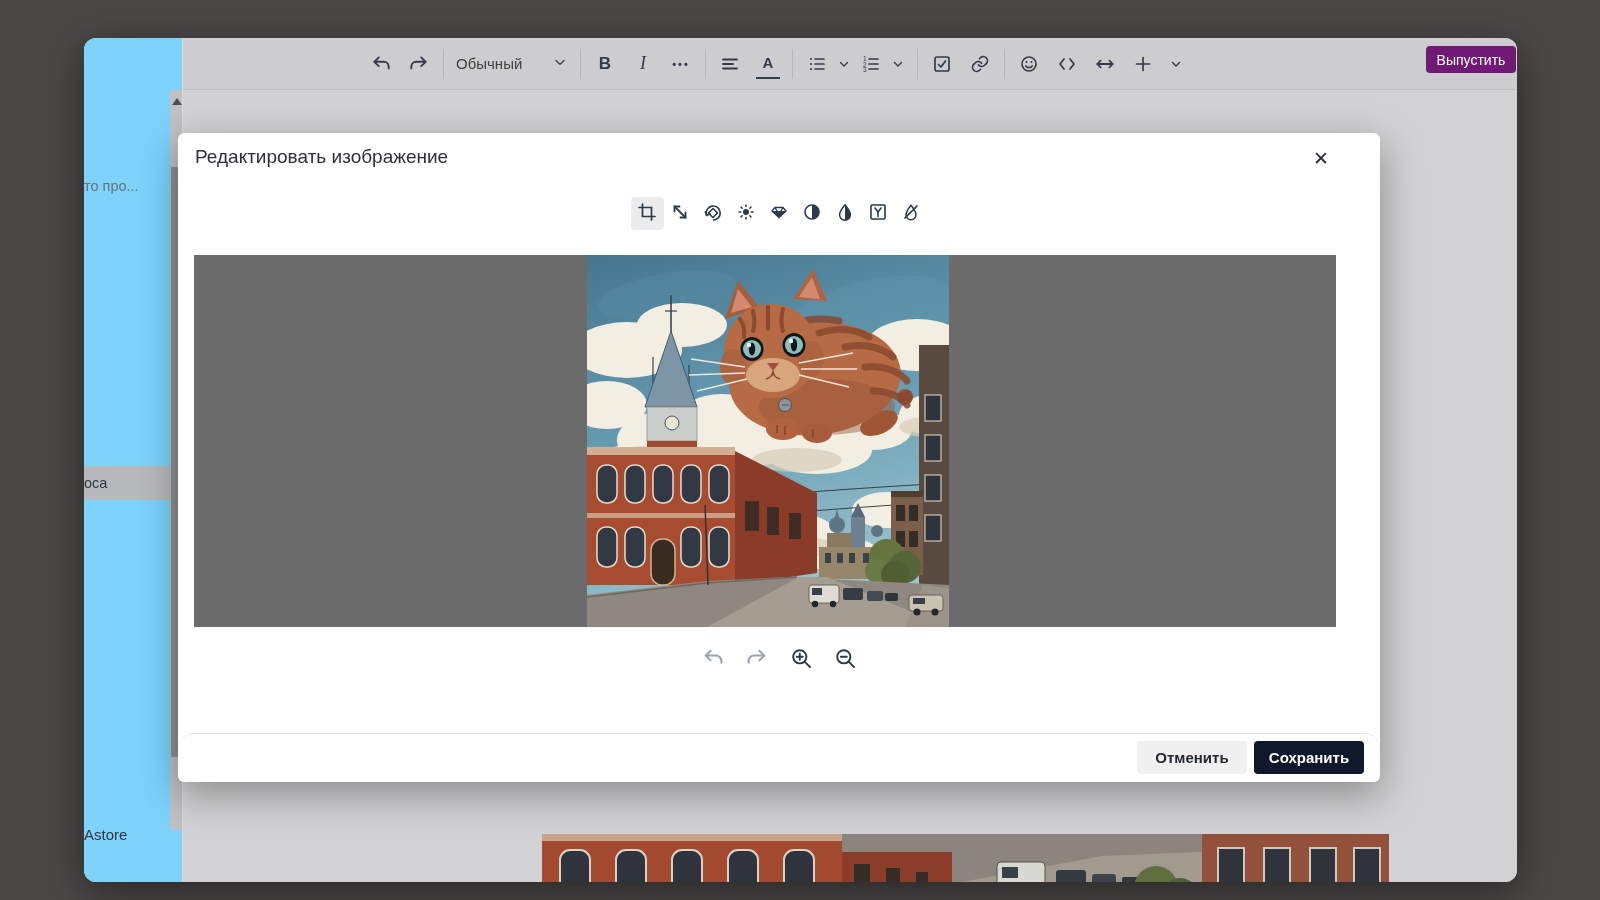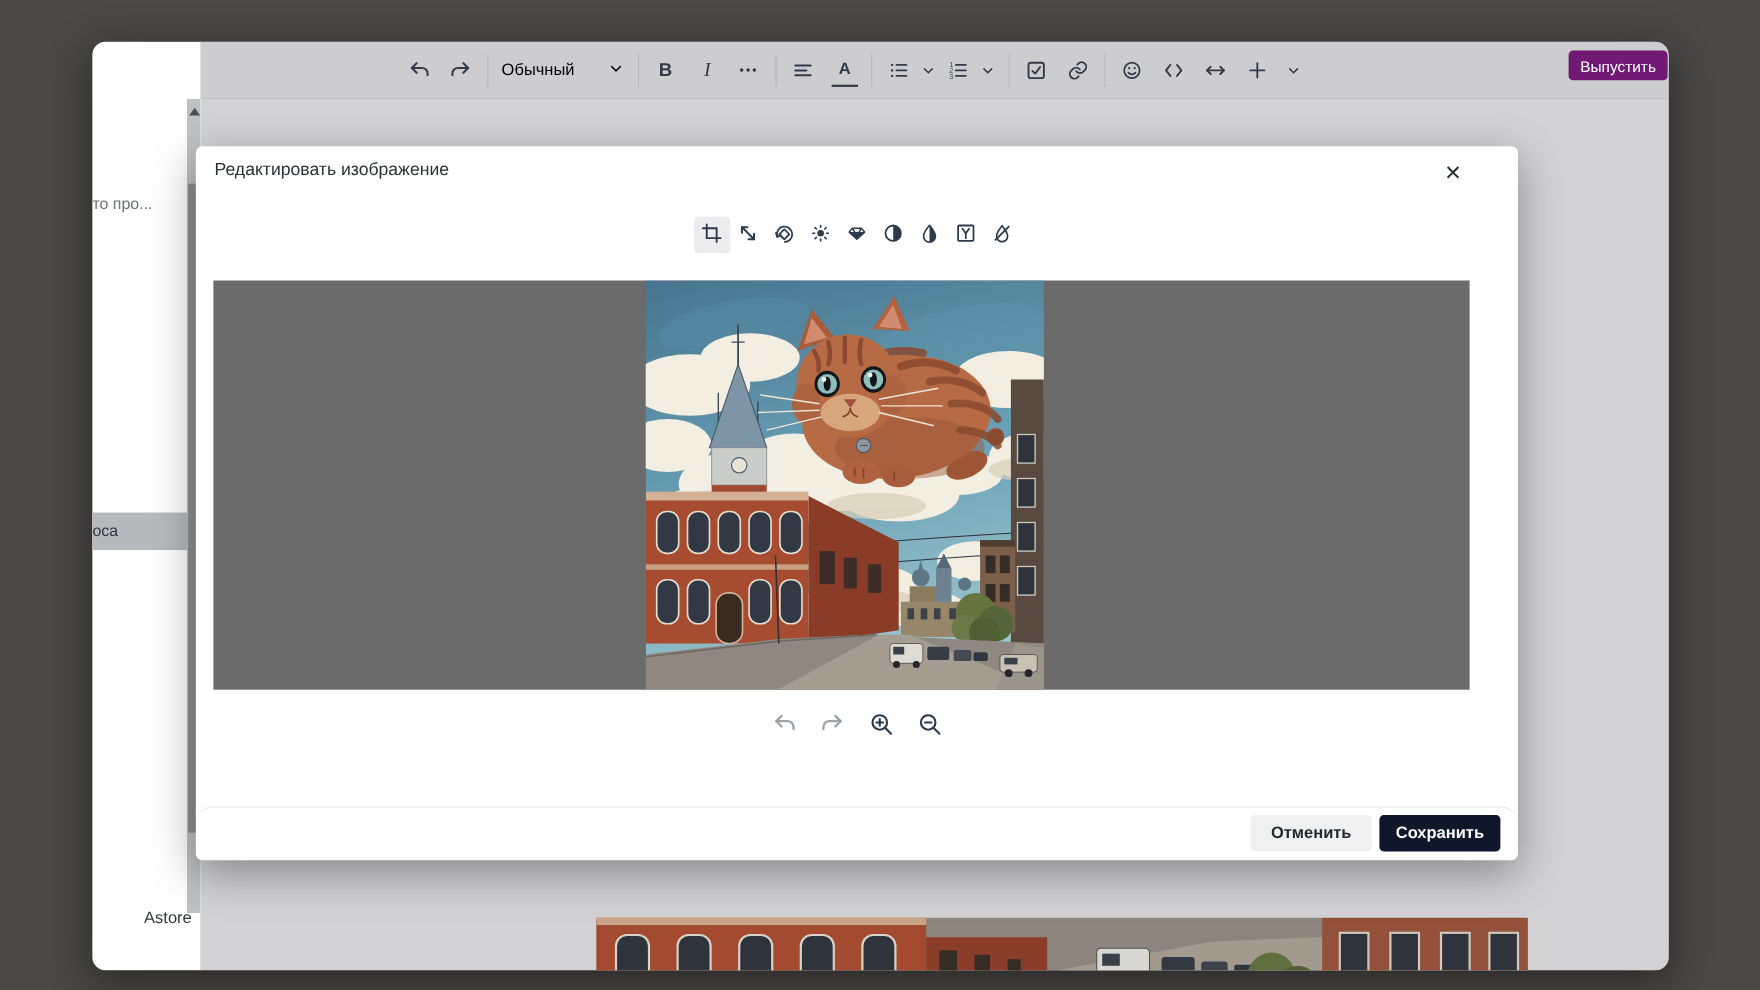--- a/index.html
+++ b/index.html
@@ -5,21 +5,21 @@
   * { margin:0; padding:0; box-sizing:border-box; }
   html,body { width:1600px; height:900px; overflow:hidden; }
   body { background:#4a4846; font-family:"Liberation Sans","DejaVu Sans",sans-serif; color:#2b3036; }
 
   
   .window { position:absolute; left:84px; top:38px; width:1433px; height:844px;
             background:#cdcdcf; border-radius:12px; overflow:hidden;
             box-shadow:0 10px 40px rgba(0,0,0,.45); }
 
   
-  .sidebar { position:absolute; left:0; top:0; width:99px; height:100%; background:#ffffff; }
+  .sidebar { position:absolute; left:0; top:0; width:99px; height:100%; background:#7dd3fc; }
   .sidebar-divider { position:absolute; left:98px; top:0; width:1px; height:100%; background:#d8d9db; }
   .side-item { position:absolute; left:0; width:86px; font-size:14.5px; color:#6a7076;
                white-space:nowrap; overflow:hidden; }
   .side-item.dark { color:#32373d; }
   .side-selected-row { position:absolute; left:0; top:428px; width:87px; height:34px; background:#b7b9bc; }
   .side-selected-row span { display:block; line-height:34px; font-size:14.5px; color:#32373d; }
   .sb-track { position:absolute; left:86px; top:52px; width:12px; height:740px; background:#c0c1c3; }
   .sb-up { position:absolute; left:88px; top:60px; width:0; height:0;
            border-left:5px solid transparent; border-right:5px solid transparent;
            border-bottom:7px solid #4d4f52; }
@@ -31,38 +31,38 @@
   .tgrp { display:flex; align-items:center; gap:14px; }
   .tsep { width:1px; height:30px; background:#b6b7b9; margin:0 12px; }
   .tbtn { display:flex; align-items:center; justify-content:center; min-width:24px; height:30px;
           color:#333b49; cursor:default; }
   .tbtn svg { display:block; }
   .lbl-b { font-weight:700; font-size:17px; }
   .lbl-i { font-style:italic; font-family:"Liberation Serif","DejaVu Serif",serif; font-size:18px; }
   .lbl-more { font-size:11px; letter-spacing:2px; font-weight:700; }
   .lbl-a { font-weight:700; font-size:15px; border-bottom:2.5px solid #333b49; line-height:17px; }
   .dropdown { display:flex; align-items:center; justify-content:space-between; width:112px;
-              font-size:15px; color:#000000; }
+              font-size:15px; color:#404040; }
   .btn-publish { position:absolute; left:1243px; top:8px; width:90px; height:27px; background:#701a75;
                  color:#fff; font-size:14px; border:none; border-radius:4px; display:flex;
                  align-items:center; justify-content:center; }
 
   
   .docarea { position:absolute; left:99px; top:52px; right:0; bottom:0; background:#d2d2d4; }
   .doc-title { position:absolute; left:363px; top:60px; font-size:29px; font-weight:700;
                color:#1f2328; white-space:nowrap; }
   .float-toolbar { position:absolute; left:678px; top:68px; width:208px; height:80px; background:#fff;
                    border:1px solid #c2c3c5; border-radius:6px; display:flex; align-items:flex-start;
                    justify-content:center; gap:12px; padding-top:9px; color:#333b49; }
   .doc-image-strip { position:absolute; left:359px; top:744px; width:847px; height:100px; overflow:hidden; }
 
   
   .modal { position:absolute; left:178px; top:133px; width:1202px; height:649px; background:#fff;
            border-radius:6px; box-shadow:0 12px 40px rgba(0,0,0,.35); }
-  .modal-title { position:absolute; left:17px; top:13px; font-size:16px; color:#2c3136; }
+  .modal-title { position:absolute; left:17px; top:13px; font-size:19px; color:#2c3136; }
   .modal-close { position:absolute; left:1126px; top:8px; width:34px; height:34px; display:flex;
                  align-items:center; justify-content:center; font-size:19px; color:#2b3036;
                  background:none; border:none; }
   .tools-row { position:absolute; left:0; top:64px; right:0; display:flex; justify-content:center; }
   .tool { width:33px; height:33px; display:flex; align-items:center; justify-content:center;
           color:#2c3a4c; background:none; border:none; }
   .tool.selected { background:#ececee; border-radius:4px; }
   .canvas { position:absolute; left:16px; top:122px; width:1142px; height:372px; background:#6b6b6b; }
   .canvas-img { position:absolute; left:393px; top:0; width:362px; height:372px; }
   .zoom-row { position:absolute; left:0; top:512px; right:0; display:flex; justify-content:center;
@@ -79,21 +79,21 @@
 </head>
 <body>
 
 <div class="window">
 
   <div class="sidebar">
     <div class="side-item" style="top:140px;">то про...</div>
     <div class="side-selected-row">
       <span>оса</span>
     </div>
-    <div class="side-item dark" style="top:788px; font-size:15px;margin-left:47px;">Astore</div>
+    <div class="side-item dark" style="top:788px; font-size:15px;">Astore</div>
     <div class="sb-track"></div>
     <div class="sb-up"></div>
     <div class="sb-thumb"></div>
   </div>
   <div class="sidebar-divider"></div>
 
   <div class="docarea">
     <div class="doc-title">Проект по освоению кос</div>
 
     <div class="doc-image-strip">

